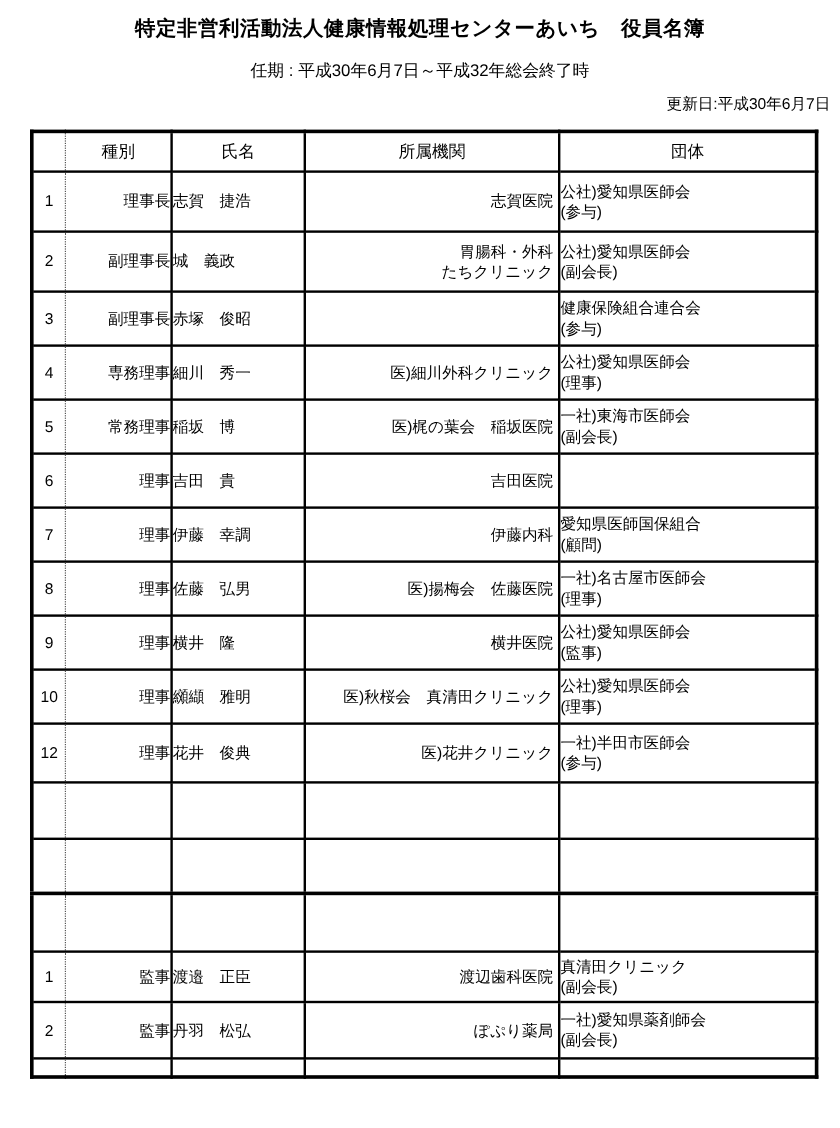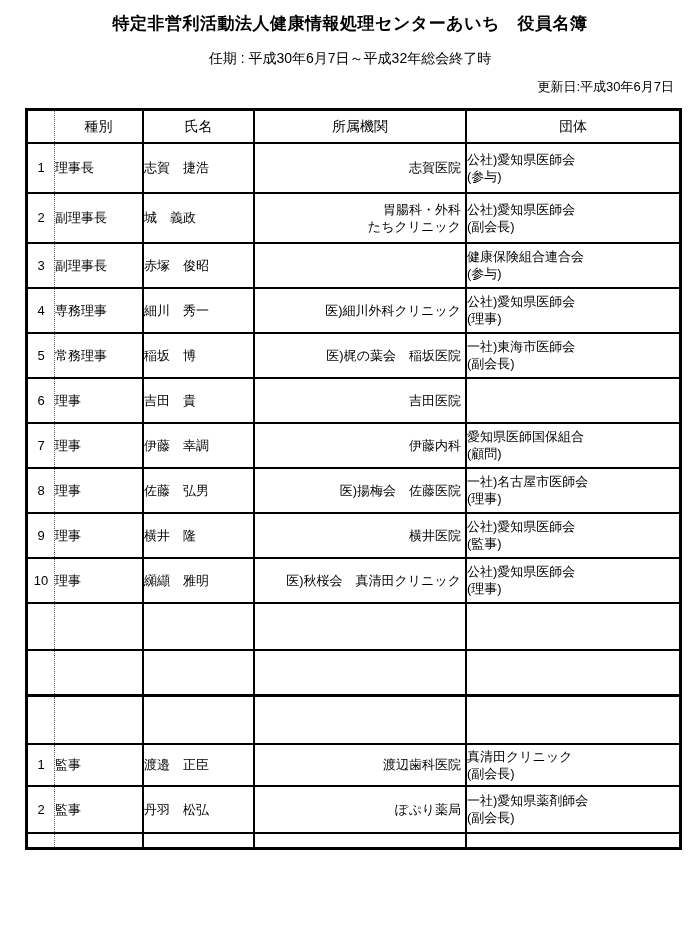--- a/index.html
+++ b/index.html
@@ -39,21 +39,21 @@
     width: 100%;
     text-align: center;
     font-size: 14px;
   }
   .updated-line {
     position: absolute;
     top: 78px;
     left: 0;
     width: 100%;
     text-align: right;
-    padding-right: 26px;
+    padding-right: 8px;
     box-sizing: border-box;
     font-size: 13px;
   }
   table.roster {
     position: absolute;
     left: 25px;
     top: 108px;
     width: 657px;
     border-collapse: collapse;
     table-layout: fixed;
@@ -64,21 +64,21 @@
     vertical-align: middle;
     font-size: 13px;
     line-height: 17px;
     white-space: pre-line;
     overflow: hidden;
     padding: 0;
   }
   .roster thead tr { height: 33px; }
   .roster th { font-weight: normal; font-size: 14px; text-align: center; }
   .c-no    { width: 26px;  text-align: center; font-size: 15px; }
-  .c-type  { width: 87px;  text-align: left; }
+  .c-type  { width: 87px;  text-align: right; }
   .c-name  { width: 109px; text-align: left; padding-left: 12px; }
   .c-org   { width: 210px; text-align: right; padding-left: 12px; }
   .c-group { text-align: left; padding-left: 8px; }
   
   .roster th.c-no, .roster td.c-no { border-right: 1px dotted #555; }
   .roster th.c-type, .roster td.c-type { border-left: 1px dotted #555; }
   td.c-name, td.c-org, td.c-group { padding-right: 4px; }
   tr.section-start { border-top: 3px solid #000; }
 </style>
 </head>
@@ -173,20 +173,28 @@
 (監事)</td>
         </tr>
         <tr style="height: 45px;">
           <td class="c-no">10</td>
           <td class="c-type">理事</td>
           <td class="c-name">纐纈　雅明</td>
           <td class="c-org">医)秋桜会　真清田クリニック</td>
           <td class="c-group">公社)愛知県医師会
 (理事)</td>
         </tr>
+        <tr style="height: 49px;">
+          <td class="c-no">12</td>
+          <td class="c-type">理事</td>
+          <td class="c-name">花井　俊典</td>
+          <td class="c-org">医)花井クリニック</td>
+          <td class="c-group">一社)半田市医師会
+(参与)</td>
+        </tr>
         <tr style="height: 47px;">
           <td class="c-no"></td>
           <td class="c-type"></td>
           <td class="c-name"></td>
           <td class="c-org"></td>
           <td class="c-group"></td>
         </tr>
         <tr style="height: 46px;">
           <td class="c-no"></td>
           <td class="c-type"></td>

